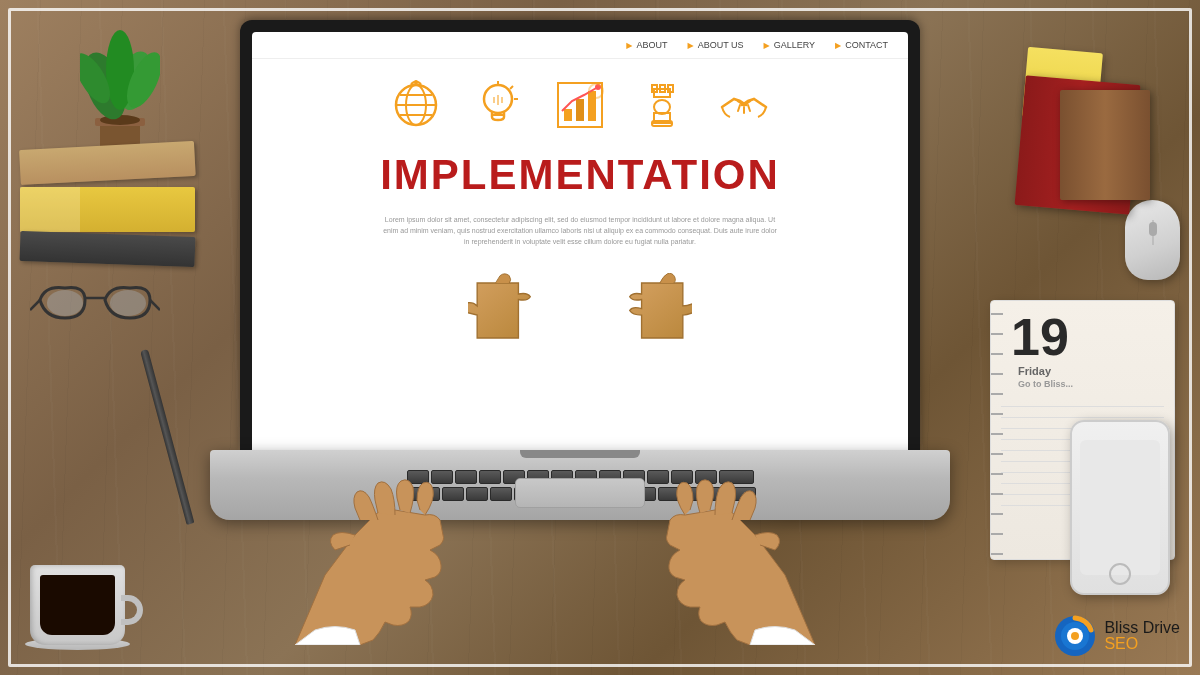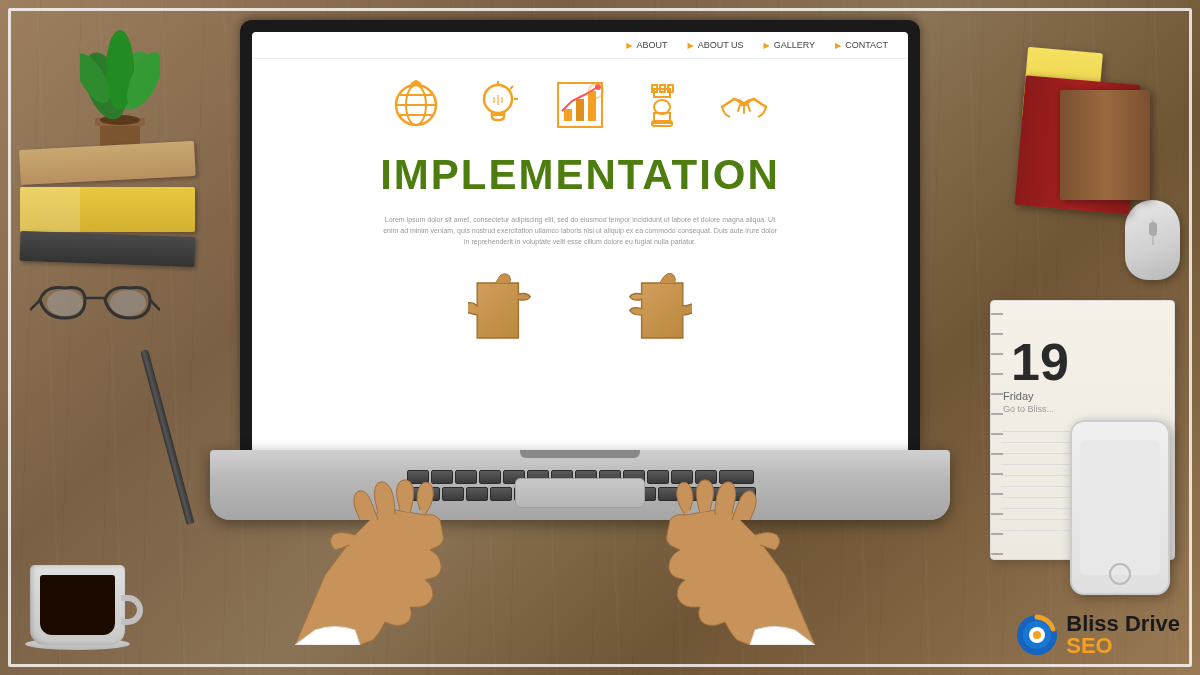--- a/index.html
+++ b/index.html
@@ -107,21 +107,21 @@
       height: 52px;
       display: flex;
       align-items: center;
       justify-content: center;
       font-size: 28px;
     }
 
     .implementation-title {
       font-size: 42px;
       font-weight: 900;
-      color: #4d7c0f;
+      color: #b91c1c;
       letter-spacing: 2px;
       text-transform: uppercase;
       margin-bottom: 15px;
       font-family: Arial Black, sans-serif;
     }
 
     .website-text {
       font-size: 7px;
       color: #999;
       text-align: center;
@@ -405,27 +405,27 @@
     }
 
     .notebook-date {
       font-size: 52px;
       font-weight: 900;
       color: #2a2a2a;
       text-align: left;
       padding: 10px 15px 0;
       font-family: Arial Black, sans-serif;
       line-height: 1;
-      margin-top: 25px;
     }
 
     .notebook-day {
       font-size: 11px;
       color: #666;
-      padding: 2px 12px;
+      padding: 2px 27px;
+      font-weight: bold;
     }
 
     .notebook-lines {
       padding: 15px 10px;
     }
 
     .notebook-line {
       height: 1px;
       background: #ddd;
       margin-bottom: 10px;
@@ -542,22 +542,22 @@
       width: 42px;
       height: 42px;
       position: relative;
     }
 
     .brand-text {
       font-family: Arial, sans-serif;
     }
 
     .brand-name {
-      font-size: 22px;
-      font-weight: 700;
+      font-size: 16px;
+      font-weight: 400;
       color: #1a1a1a;
       line-height: 1;
     }
 
     .brand-name .bliss { color: #1a1a1a; }
     .brand-name .drive { color: #1a1a1a; }
     .brand-name .seo { color: #F4A020; }
 
     
     .outer-border {

